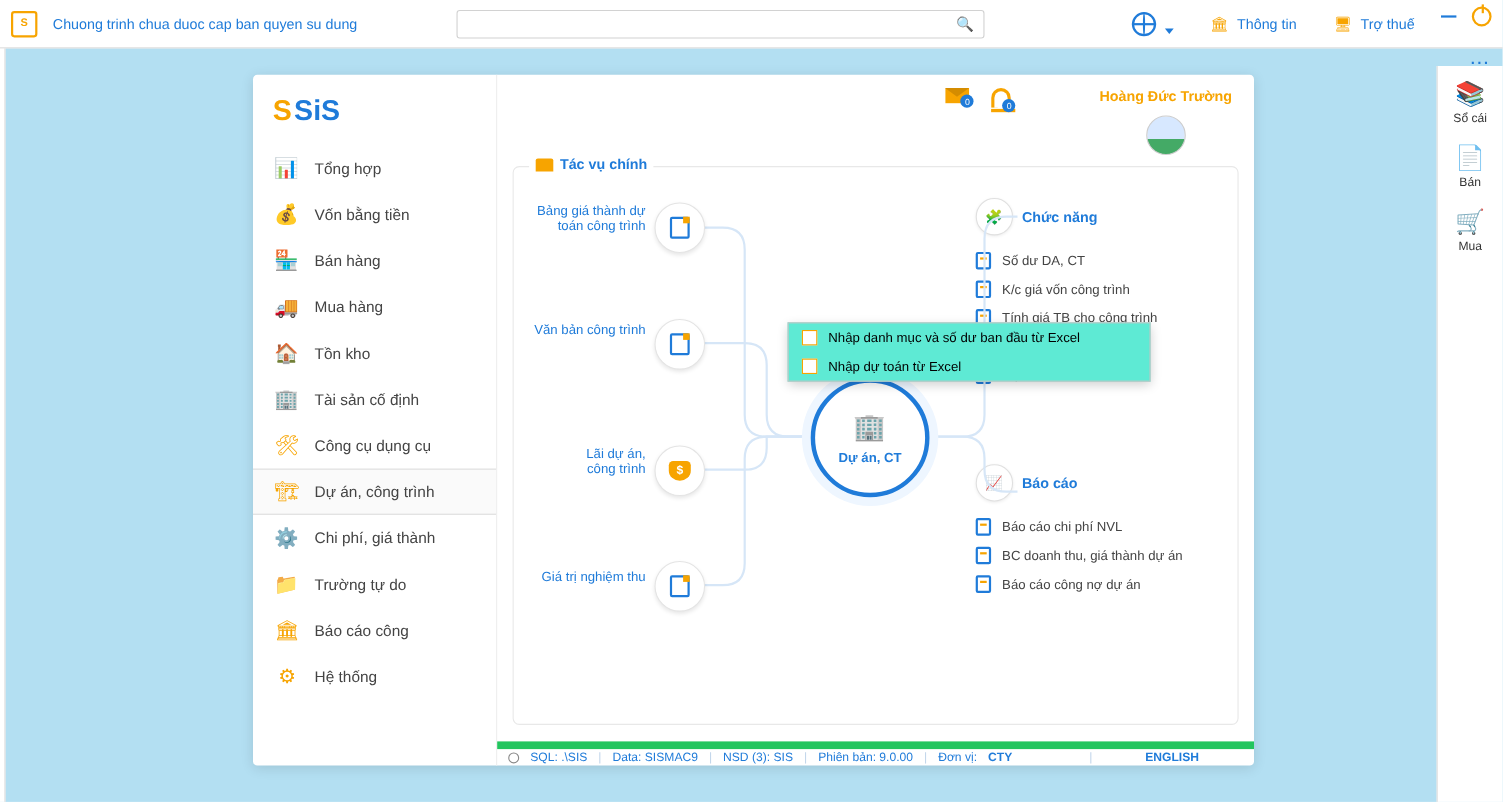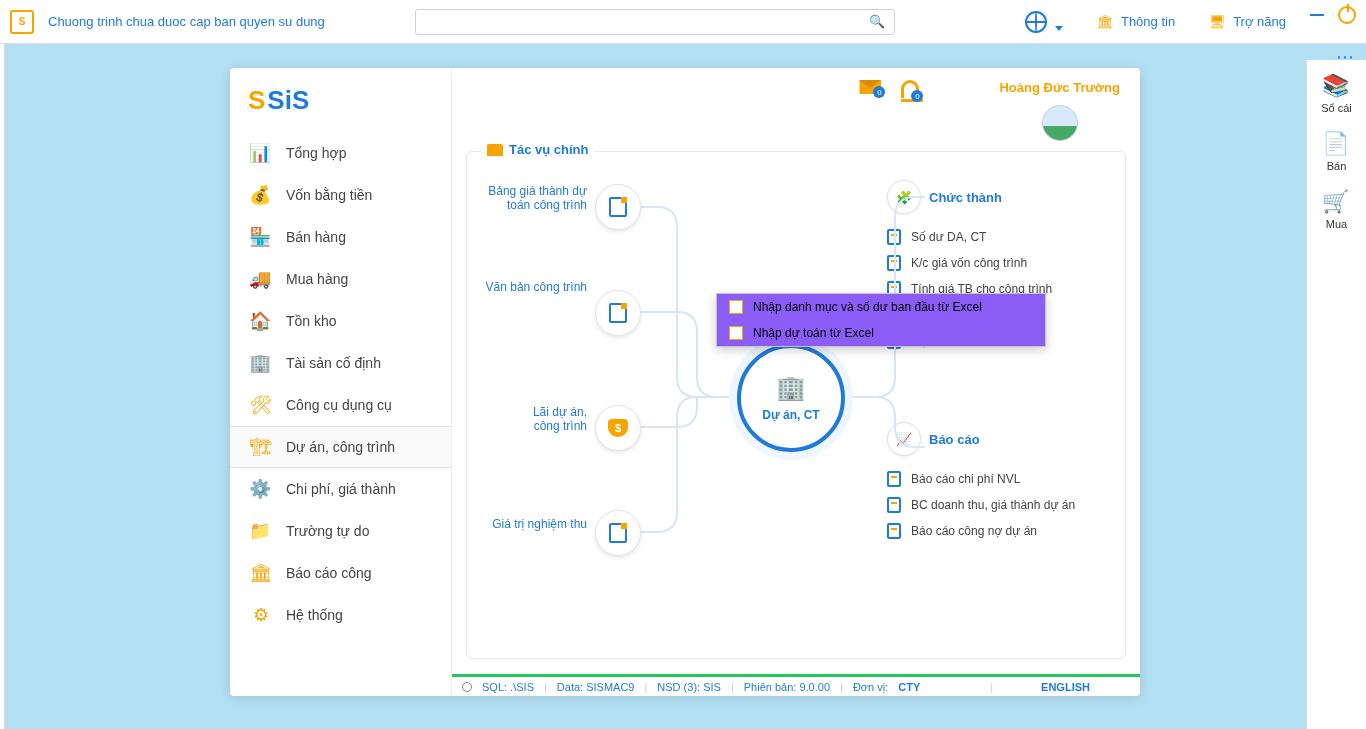--- a/index.html
+++ b/index.html
@@ -67,25 +67,25 @@
   svg.connectors{position:absolute;top:0;left:0;width:100%;height:100%;z-index:1;}
   
   .rgroup{position:absolute;left:420px;width:226px;}
   .rgroup .rhead{display:flex;align-items:center;gap:8px;color:#1f7bd9;font-size:13px;font-weight:600;}
   .rhead .rhicon{width:34px;height:34px;border:1px solid #e0e0e0;border-radius:50%;background:#fff;display:flex;align-items:center;justify-content:center;box-shadow:0 1px 3px rgba(0,0,0,.08);}
   .rlist{margin-top:10px;}
   .rlist .ritem{display:flex;align-items:center;gap:10px;font-size:12px;color:#444;padding:5px 0;cursor:pointer;}
   .rlist .ritem .bicon{width:14px;height:16px;border:2px solid #1f7bd9;border-radius:2px;position:relative;}
   .rlist .ritem .bicon:after{content:"";position:absolute;top:3px;left:2px;width:6px;height:2px;background:#f7a400;}
   
-  .popup{position:absolute;top:293px;left:716px;width:330px;background:#8b5cf6;border:1px solid #c5c5c5;box-shadow:0 3px 10px rgba(0,0,0,.2);z-index:60;font-size:12px;}
+  .popup{position:absolute;top:293px;left:716px;width:330px;background:#5eead4;border:1px solid #c5c5c5;box-shadow:0 3px 10px rgba(0,0,0,.2);z-index:60;font-size:12px;}
   .popup .pitem{display:flex;align-items:center;gap:10px;padding:6px 12px;cursor:pointer;}
   .popup .picon{width:14px;height:14px;border:1px solid #f7a400;background:#fff;}
   
-  .statusbar{position:absolute;left:222px;right:0;bottom:0;height:22px;border-top:3px solid #22c55e;display:flex;align-items:center;font-size:11px;color:#1f7bd9;padding:0 10px;gap:10px;}
+  .statusbar{position:absolute;left:222px;right:0;bottom:0;height:22px;border-top:7px solid #22c55e;display:flex;align-items:center;font-size:11px;color:#1f7bd9;padding:0 10px;gap:10px;}
   .statusbar .sep{color:#c0d4ea;}
   .statusbar span.val{color:#1f7bd9;}
   .statusbar .eng{margin-left:auto;margin-right:40px;font-weight:600;text-align:center;}
   .stat-led{width:10px;height:10px;border:1px solid #888;border-radius:50%;}
   
   .ico-doc{width:18px;height:20px;border:2px solid #1f7bd9;border-radius:2px;position:relative;background:#fff;}
   .ico-doc:after{content:"";position:absolute;right:-2px;top:-2px;width:6px;height:6px;background:#f7a400;}
   .ico-bag{width:20px;height:18px;background:#f7a400;border-radius:4px 4px 50% 50%;position:relative;display:flex;align-items:center;justify-content:center;color:#fff;font-size:11px;font-weight:700;}
 </style>
 </head>
@@ -107,21 +107,21 @@
   <div class="tbtn">
     <div class="globe"></div>
     <div class="globe-dd"></div>
   </div>
   <div class="tbtn">
     <span class="ticon" style="color:#f7a400;">🏛</span>
     <span>Thông tin</span>
   </div>
   <div class="tbtn" style="margin-right:70px;">
     <span class="ticon" style="color:#f7a400;">🖥</span>
-    <span>Trợ năng</span>
+    <span>Trợ thuế</span>
   </div>
 </div>
 
 <div class="taskbar"></div>
 
 <div class="rdock">
   <div class="ritem">
     <div class="ricon">📚</div>
     <div>Sổ cái</div>
   </div>
@@ -235,21 +235,21 @@
             <div class="ico-doc"></div>
           </div>
         <div class="node-label" style="top:32px;left:0px;">
           <div>Bảng giá thành dự</div>
             <div>toán công trình</div>
         </div>
 
         <div class="node" style="top:138px;left:128px;">
             <div class="ico-doc"></div>
           </div>
-        <div class="node-label" style="top:128px;left:0px;">
+        <div class="node-label" style="top:141px;left:0px;">
           <div>Văn bản công trình</div>
         </div>
 
         <div class="node" style="top:253px;left:128px;">
             <div class="ico-bag">$</div>
           </div>
         <div class="node-label" style="top:253px;left:0px;">
           <div>Lãi dự án,</div>
             <div>công trình</div>
         </div>
@@ -257,21 +257,21 @@
         <div class="node" style="top:358px;left:128px;">
             <div class="ico-doc"></div>
           </div>
         <div class="node-label" style="top:365px;left:0px;">
           <div>Giá trị nghiệm thu</div>
         </div>
 
         <div class="rgroup" style="top:28px;">
           <div class="rhead">
             <div class="rhicon">🧩</div>
-            <span>Chức thành</span>
+            <span>Chức năng</span>
           </div>
           <div class="rlist">
             <div class="ritem">
                 <div class="bicon"></div>
                 <span>Số dư DA, CT</span>
               </div>
             <div class="ritem">
                 <div class="bicon"></div>
                 <span>K/c giá vốn công trình</span>
               </div>

